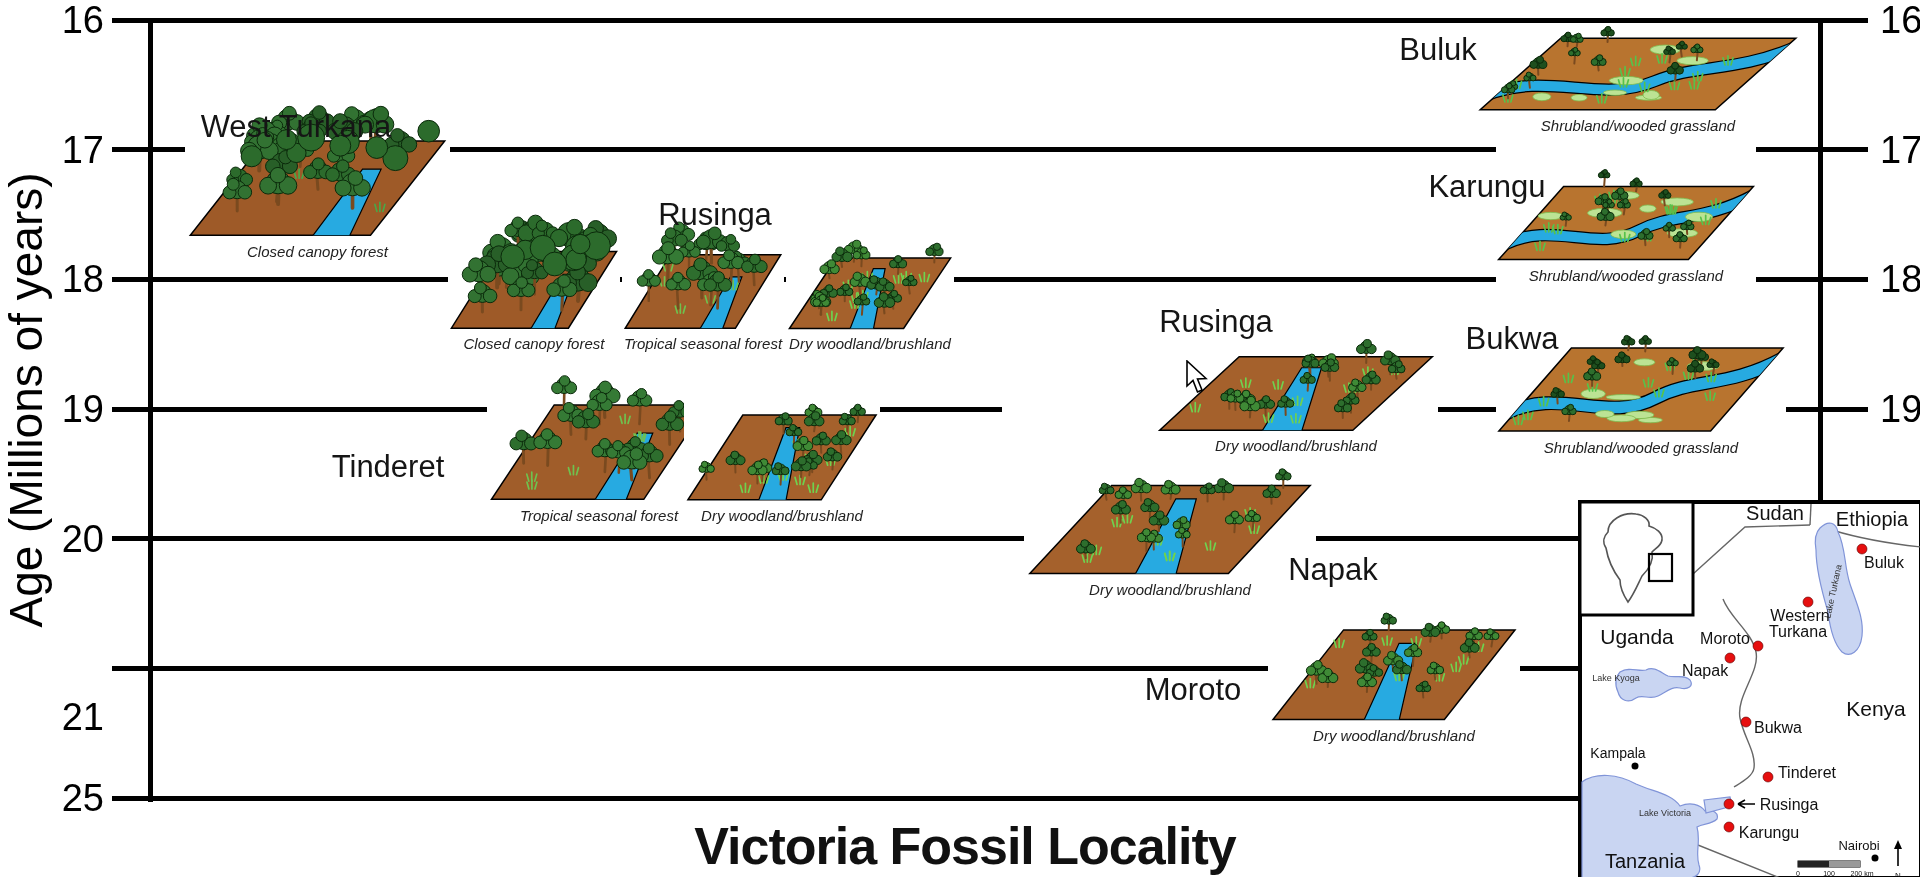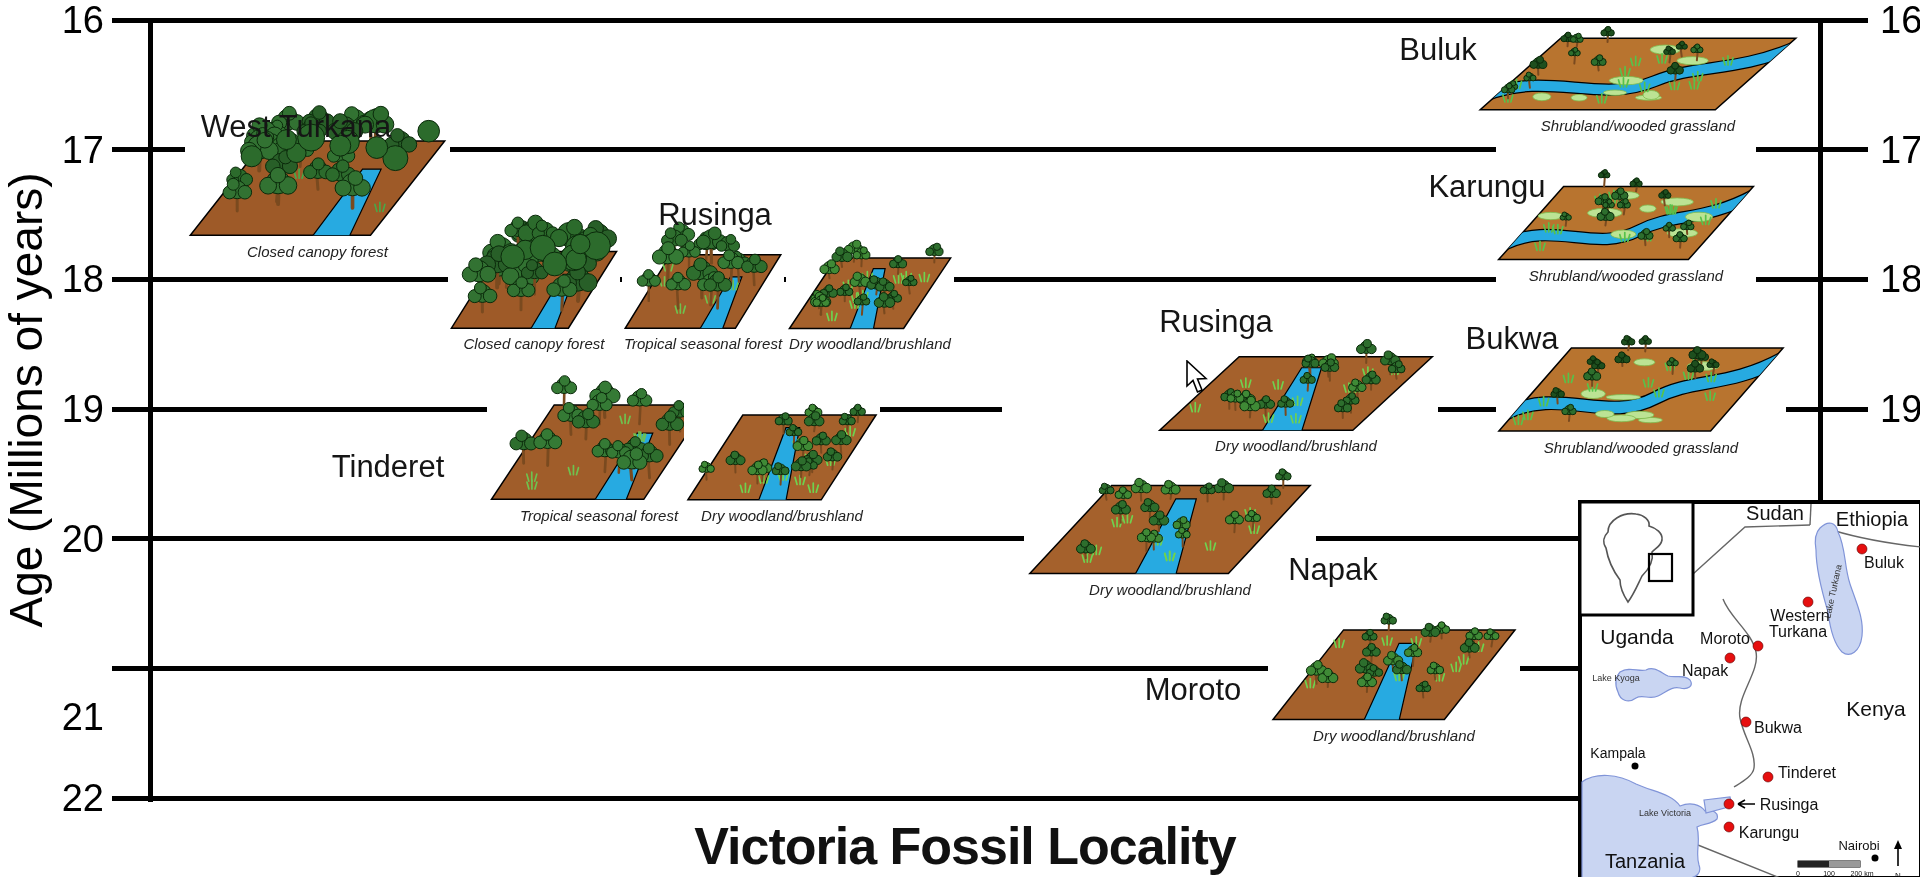--- a/index.html
+++ b/index.html
@@ -31,21 +31,21 @@
     <div class="tick-label-left" style="left: 104px; top: 149.7px;">17</div>
     <div class="gridline" style="left: 112px; top: 276.9px; width: 1756px;"></div>
     <div class="tick-label-left" style="left: 104px; top: 279.4px;">18</div>
     <div class="gridline" style="left: 112px; top: 406.6px; width: 1756px;"></div>
     <div class="tick-label-left" style="left: 104px; top: 409.1px;">19</div>
     <div class="gridline" style="left: 112px; top: 536.3px; width: 1756px;"></div>
     <div class="tick-label-left" style="left: 104px; top: 538.8px; text-align: right;">20</div>
     <div class="gridline" style="left: 112px; top: 666px; width: 1756px;"></div>
     <div class="tick-label-left" style="left: 104px; top: 668.5px; margin-top: 48px;">21</div>
     <div class="gridline" style="left: 112px; top: 795.7px; width: 1756px;"></div>
-    <div class="tick-label-left" style="left: 104px; top: 798.2px;">22</div>
+    <div class="tick-label-left" style="left: 104px; top: 798.2px;">25</div>
     <div class="tick-label-right" style="left: 1880px; top: 20px;">16</div>
     <div class="tick-label-right" style="left: 1880px; top: 149.7px;">17</div>
     <div class="tick-label-right" style="left: 1880px; top: 279.4px;">18</div>
     <div class="tick-label-right" style="left: 1880px; top: 409.1px;">19</div>
     <div class="spine" style="left: 148px; top: 18px; height: 784.2px;"></div>
     <div class="spine" style="left: 1818px; top: 18px; height: 484px;"></div>
   </div>
 <div id="cards">
     <div class="veg-card" style="left: 185px; top: 122px; width: 265px; height: 138px;">
       <svg width="265" height="118" viewBox="0 0 265 118" style="left: 0px; top: 0px;">

